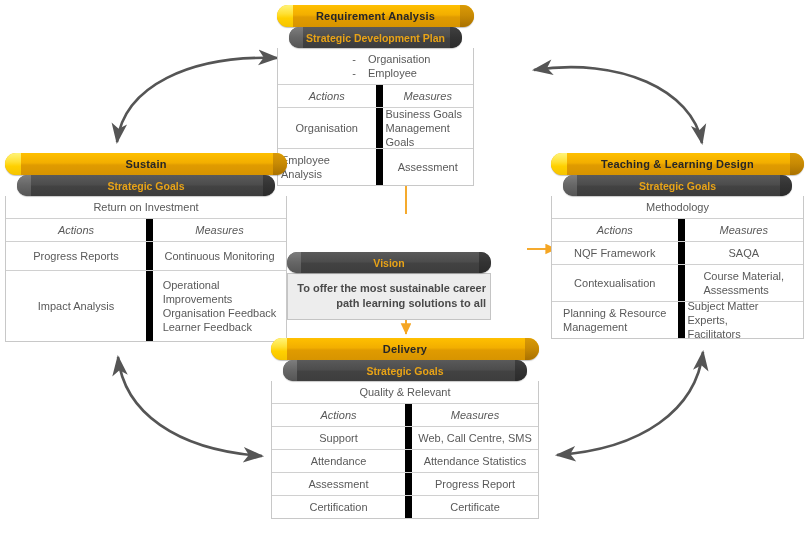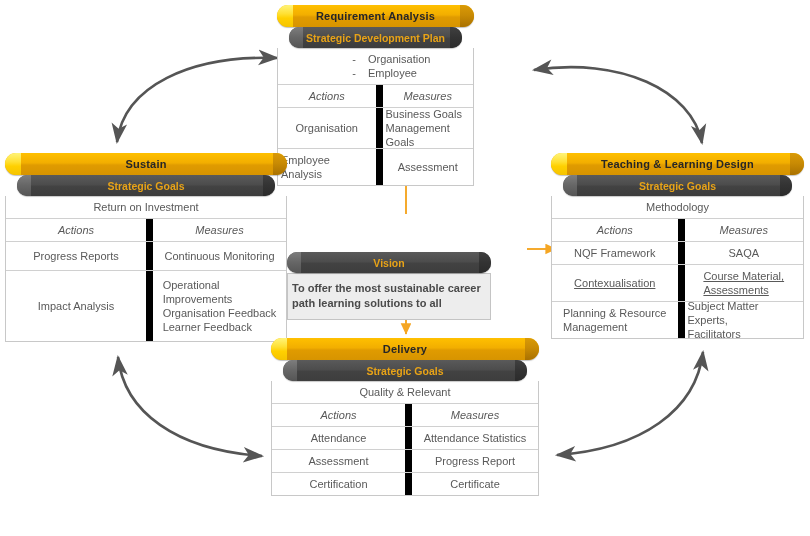--- a/index.html
+++ b/index.html
@@ -138,21 +138,21 @@
     position: absolute;
     left: 287px; top: 216px; width: 204px; margin-top: 36px;
   }
   .vision-body {
     border: 1px solid #c4c4c4;
     background: #ededed;
     padding: 7px 4px 8px;
     font-size: 11px;
     font-weight: bold;
     line-height: 15px;
-    text-align: left;
+    text-align: right;
     color: #4a4a4a;
   }
 
   
   #overlay {
     position: absolute;
     left: 0; top: 0;
     width: 810px; height: 536px;
     pointer-events: none;
   }
@@ -264,21 +264,21 @@
       <div class="cell full">Methodology</div>
     </div>
     <div class="row">
       <div class="cell hdr">Actions</div>
       <div class="cell hdr">Measures</div>
     </div>
     <div class="row">
       <div class="cell">NQF Framework</div>
       <div class="cell">SAQA</div>
     </div>
-    <div class="row" style="height:36px;text-decoration:underline;">
+    <div class="row" style="height:36px;">
       <div class="cell">Contexualisation</div>
       <div class="cell" style="white-space:pre-line;">Course Material,
 Assessments</div>
     </div>
     <div class="row" style="height:36px;">
       <div class="cell" style="white-space:pre-line;">Planning &amp; Resource
 Management</div>
       <div class="cell" style="white-space:pre-line;">Subject Matter Experts,
 Facilitators</div>
     </div>
@@ -294,20 +294,24 @@
   </div>
   <div class="grid">
     <div class="row">
       <div class="cell full">Quality &amp; Relevant</div>
     </div>
     <div class="row">
       <div class="cell hdr">Actions</div>
       <div class="cell hdr">Measures</div>
     </div>
     <div class="row">
+      <div class="cell">Support</div>
+      <div class="cell">Web, Call Centre, SMS</div>
+    </div>
+    <div class="row">
       <div class="cell">Attendance</div>
       <div class="cell">Attendance Statistics</div>
     </div>
     <div class="row">
       <div class="cell">Assessment</div>
       <div class="cell">Progress Report</div>
     </div>
     <div class="row">
       <div class="cell">Certification</div>
       <div class="cell">Certificate</div>

